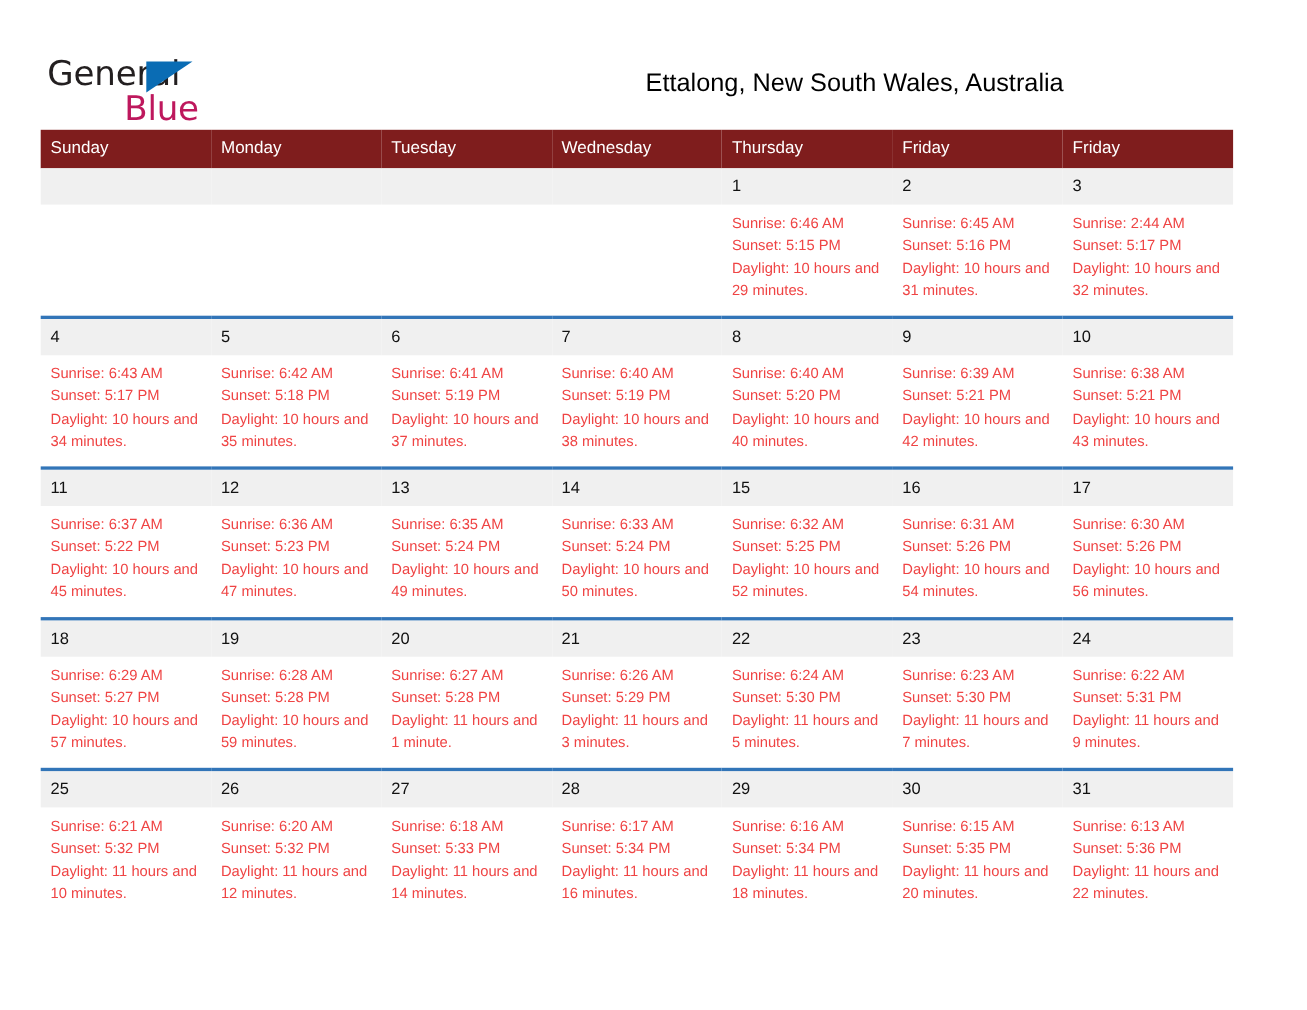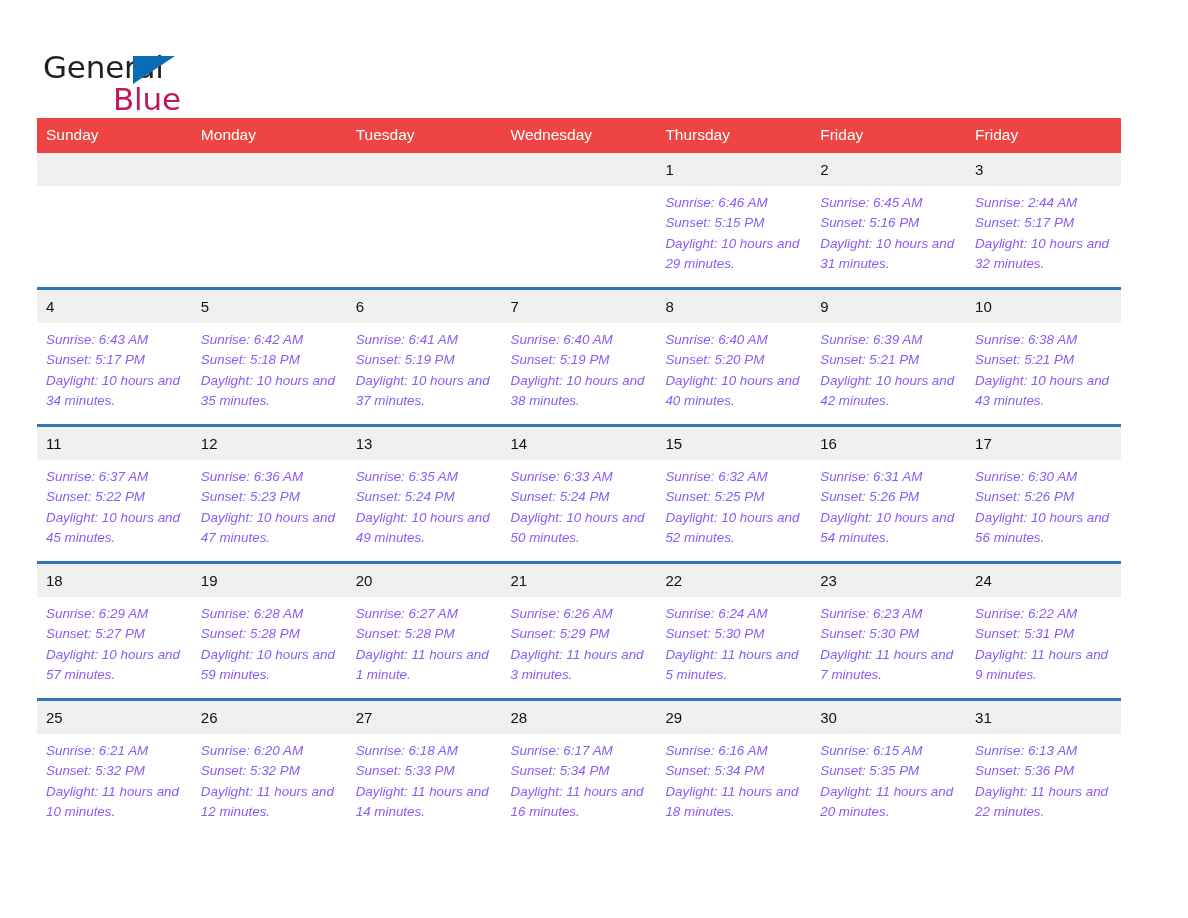--- a/index.html
+++ b/index.html
@@ -85,21 +85,21 @@
   }
 
   
   .calendar {
     margin-top: 14px;
     width: 1084px;
     border-collapse: collapse;
     table-layout: fixed;
   }
   .calendar th {
-    background: #ef4444;
+    background: #7f1d1d;
     color: #ffffff;
     font-weight: normal;
     font-size: 15.5px;
     text-align: left;
     padding: 8px 0 9px 9px;
     border: none;
   }
   .week-row > td {
     border-top: 3px solid #3275b8;
     padding: 0;
@@ -124,40 +124,40 @@
   }
   .daycell.empty .daynum {
     background: #f0f0f0;
     color: transparent;
   }
   .daycell.empty .info { visibility: hidden; }
   .info {
     padding: 7px 8px 0 9px;
     font-size: 13.4px;
     line-height: 1.52;
-    color: #8b5cf6;
-    font-style: italic;
+    color: #ef4444;
   }
   .info div { white-space: nowrap; }
   .info .daylight { white-space: normal; }
 </style>
 </head>
 <body>
 
 <div class="page">
 
   <div class="topbar">
 
     <div class="logo">
       <span class="logo-general">General</span>
       <span class="logo-tri"></span>
       <span class="logo-blue">Blue</span>
     </div>
 
     <div class="titles">
+      <div class="location">Ettalong, New South Wales, Australia</div>
     </div>
 
   </div>
 
   <table class="calendar">
     <thead>
       <tr id="weekday-header-row">
           <th><span>Sunday</span></th>
           <th><span>Monday</span></th>
           <th><span>Tuesday</span></th>

